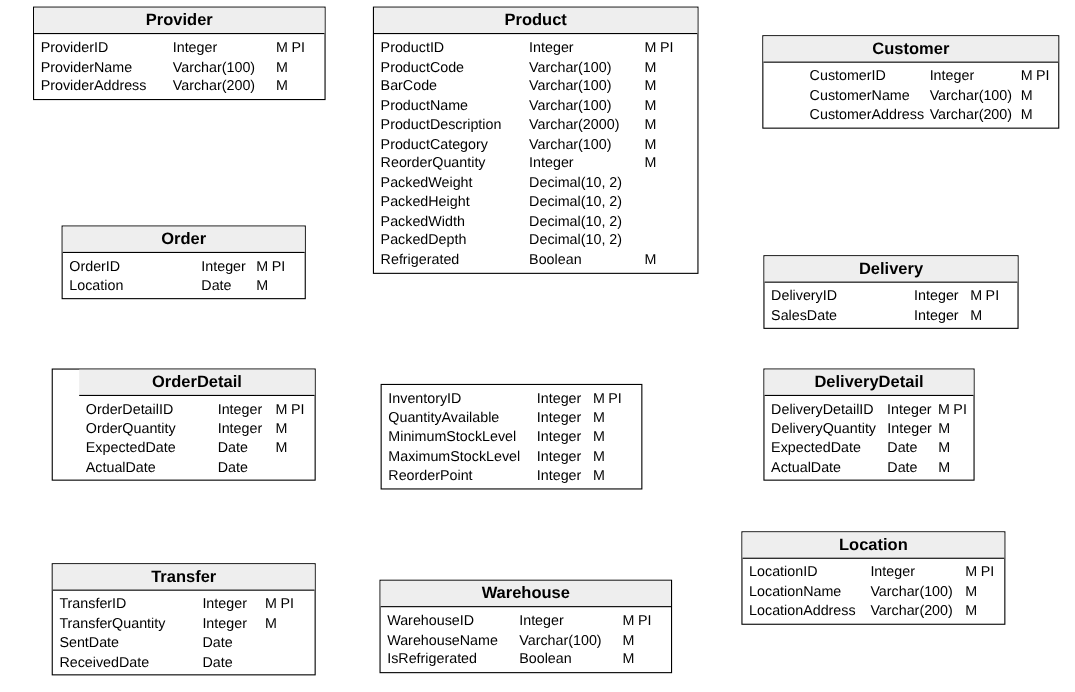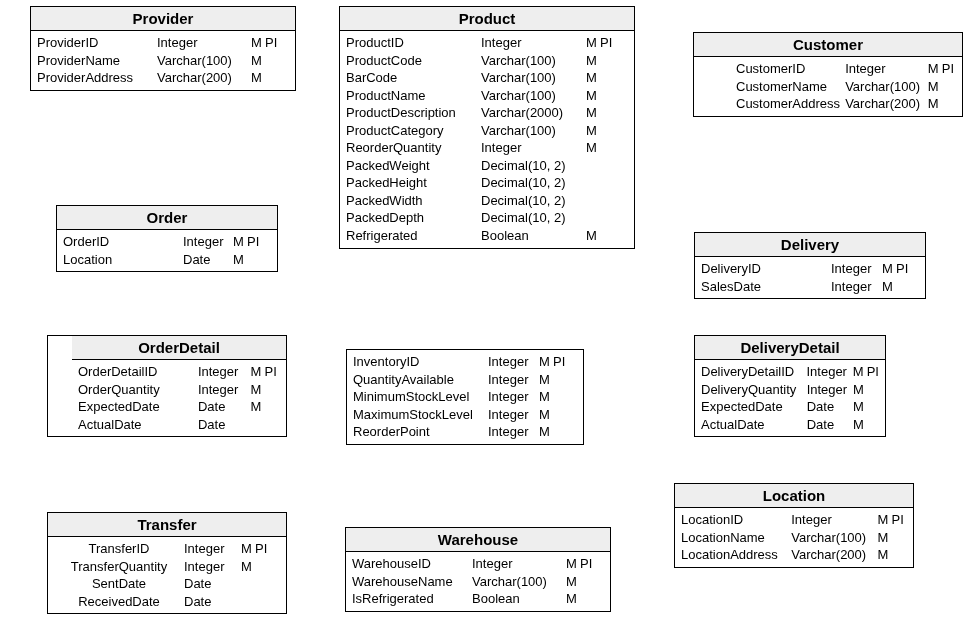--- a/index.html
+++ b/index.html
@@ -67,21 +67,21 @@
     .orderdetail .col-flags { width: 32px; }
 
     .inventory .col-name { width: 135px; }
     .inventory .col-type { width: 51px; }
     .inventory .col-flags { width: 32px; }
 
     .deliverydetail .col-name { width: 130px; }
     .deliverydetail .col-type { width: 57px; }
     .deliverydetail .col-flags { width: 32px; }
 
-    .transfer .col-name { width: 130px; text-align: center; }
+    .transfer .col-name { width: 130px; }
     .transfer .col-type { width: 57px; }
     .transfer .col-flags { width: 32px; }
 
     .warehouse .col-name { width: 120px; }
     .warehouse .col-type { width: 94px; }
     .warehouse .col-flags { width: 32px; }
 
     .location .col-name { width: 120px; }
     .location .col-type { width: 94px; }
     .location .col-flags { width: 32px; }

